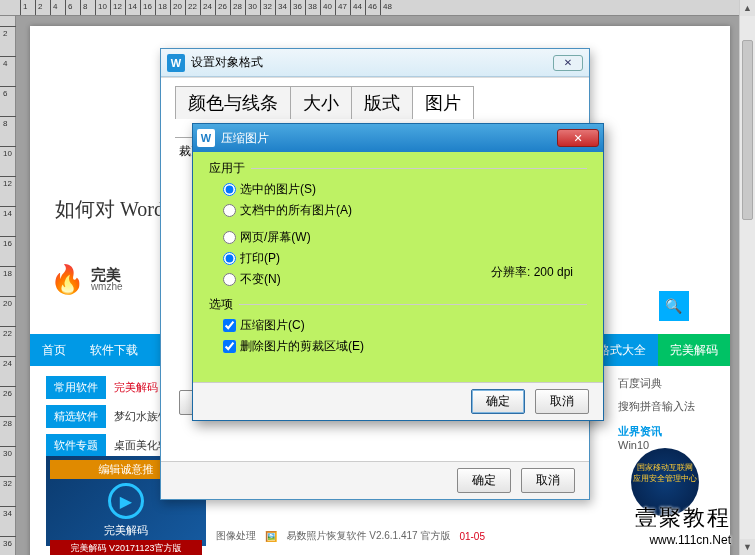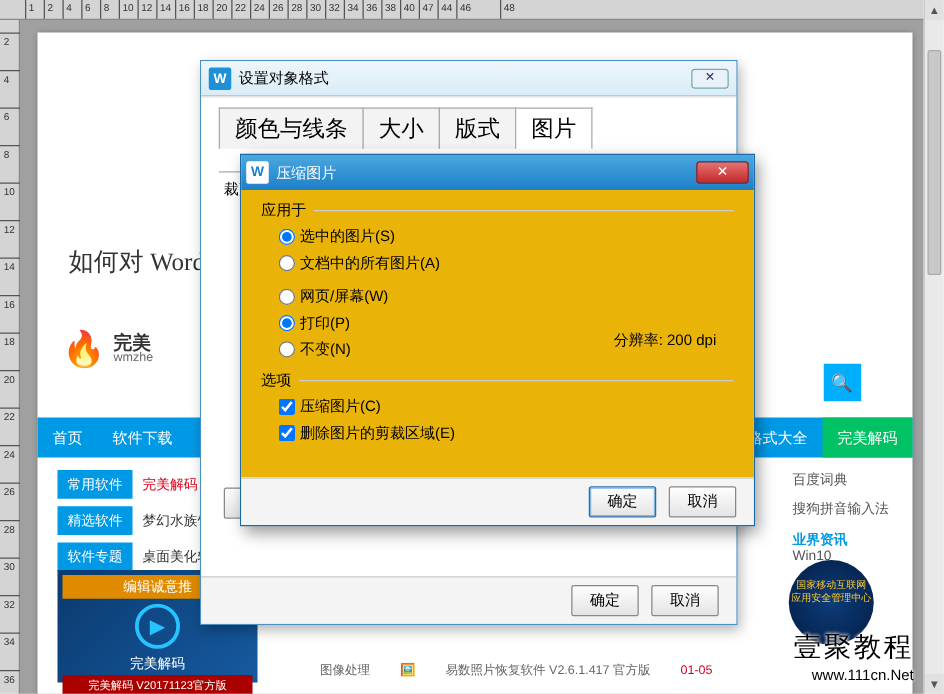--- a/index.html
+++ b/index.html
@@ -35,26 +35,26 @@
 .sidebuttons { position: absolute; top: 360px; left: 30px; }
 .sidebuttons .row { display: flex; align-items: center; margin-bottom: 6px; font-size: 11px; }
 .sidebuttons .tag { background: #0099e6; color: #fff; padding: 4px 8px; margin-right: 8px; }
 .sidebuttons .txt { color: #333; }
 .red { color: #d9001b !important; }
 
 .banner { position: absolute; top: 440px; left: 30px; width: 160px; height: 90px; background: linear-gradient(135deg,#0b3a6e,#155aa0); color: #fff; font-size: 11px; text-align: center; padding: 4px; }
 .banner .play { width: 36px; height: 36px; border: 3px solid #27c3ff; border-radius: 50%; margin: 4px auto; display: flex; align-items: center; justify-content: center; color: #27c3ff; font-size: 16px; }
 .banner .small { font-size: 9px; background: #a00; padding: 2px; margin-top: 2px; }
 
-.right-col { position: absolute; right: 28px; top: 360px; font-size: 11px; color: #555; }
+.right-col { position: absolute; right: 44px; top: 360px; font-size: 11px; color: #555; }
 .right-col .line { margin-bottom: 8px; }
 .right-col .hdr { color: #0099e6; font-weight: bold; margin-top: 10px; }
 .badge-circle { position: absolute; right: 40px; top: 432px; width: 68px; height: 68px; border-radius: 50%; background: radial-gradient(#0c3c78,#041d44); color: #ffcc33; font-size: 8px; text-align: center; padding-top: 14px; line-height: 1.4; }
 
-.footer-line { position: absolute; bottom: 12px; left: 200px; right: 40px; font-size: 10px; color: #666; display: flex; align-items: center; gap: 24px; margin-left: 40px; }
+.footer-line { position: absolute; bottom: 12px; left: 200px; right: 40px; font-size: 10px; color: #666; display: flex; align-items: center; gap: 9px; }
 .footer-line .red2 { color: #d9001b; }
 .watermark { position: absolute; bottom: 8px; right: 24px; text-align: right; color: #000000; }
 .watermark .big { font-size: 22px; letter-spacing: 2px; text-shadow: 0 0 3px #fff,0 0 3px #fff; }
 .watermark .url { font-size: 12px; text-shadow: 0 0 3px #fff,0 0 3px #fff; }
 
 
 .vscroll { position: absolute; top: 0; right: 0; bottom: 0; width: 16px; background: #e9e9e9; border-left: 1px solid #ccc; }
 .vscroll .thumb { position: absolute; top: 40px; left: 2px; right: 2px; height: 180px; background: #c8c8c8; border: 1px solid #aaa; border-radius: 2px; }
 .vscroll .arr { position: absolute; left: 0; right: 0; height: 16px; text-align: center; font-size: 9px; color: #555; line-height: 16px; background: #e1e1e1; }
 
@@ -77,21 +77,21 @@
 .btn { padding: 3px 14px; font-size: 12px; background: linear-gradient(#fefefe,#e4e4e4); border: 1px solid #888; border-radius: 2px; }
 .dlg1-footer { position: absolute; bottom: 0; left: 0; right: 0; height: 38px; background: #f4f4f4; border-top: 1px solid #ccc; display: flex; align-items: center; justify-content: flex-end; padding: 0 14px; gap: 10px; }
 .bottom-btns { position: absolute; bottom: 46px; left: 0; right: 0; padding: 0 18px; display: flex; justify-content: space-between; }
 
 
 .dlg2 { position: absolute; top: 123px; left: 192px; width: 412px; height: 298px; background: #f4f4f4; border: 1px solid #1b6aa5; box-shadow: 3px 5px 12px rgba(0,0,0,.4); }
 .dlg2-title { height: 28px; background: linear-gradient(#4aa8e0,#1e7fc8); display: flex; align-items: center; padding: 0 4px; font-size: 12px; color: #fff; }
 .dlg2-title .icon { width: 18px; height: 18px; background: #fff; color: #1e7fc8; font-size: 11px; font-weight: bold; display: flex; align-items: center; justify-content: center; border-radius: 2px; margin-right: 6px; }
 .dlg2-title .spacer { flex: 1; }
 .dlg2-title .xbtn { width: 42px; height: 18px; background: linear-gradient(#e57373,#c62828); border: 1px solid #8a1c1c; border-radius: 3px; color: #fff; font-size: 11px; text-align: center; line-height: 16px; }
-.dlg2-body { position: absolute; top: 28px; left: 0; right: 0; bottom: 38px; background: #eab308; padding: 8px 16px; font-size: 12px; }
+.dlg2-body { position: absolute; top: 28px; left: 0; right: 0; bottom: 38px; background: #bef264; padding: 8px 16px; font-size: 12px; }
 .fs { margin-bottom: 6px; }
 .fs .legend { display: flex; align-items: center; margin-bottom: 2px; }
 .fs .legend .line { flex: 1; border-top: 1px solid #ccc; margin-left: 6px; }
 .fs .opt { margin-left: 14px; padding: 2px 0; display: flex; align-items: center; gap: 4px; }
 .fs .opt input { margin: 0; }
 .res { position: absolute; right: 30px; top: 112px; font-size: 12px; }
 .dlg2-footer { position: absolute; bottom: 0; left: 0; right: 0; height: 38px; background: #f4f4f4; border-top: 1px solid #ccc; display: flex; align-items: center; justify-content: flex-end; padding: 0 14px; gap: 10px; }
 .btn.primary { border: 1px solid #2f6ea5; box-shadow: 0 0 0 1px #7fb6e0 inset; }
 </style>
 </head>
@@ -164,21 +164,21 @@
     </div>
     <div class="tick" style="left: 335px;">
       <span>47</span>
     </div>
     <div class="tick" style="left: 350px;">
       <span>44</span>
     </div>
     <div class="tick" style="left: 365px;">
       <span>46</span>
     </div>
-    <div class="tick" style="left: 400px;">
+    <div class="tick" style="left: 380px;">
       <span>48</span>
     </div>
   </div>
 <div class="ruler-v" id="rv">
     <div class="tick" style="top: 10px;">
       <span>2</span>
     </div>
     <div class="tick" style="top: 40px;">
       <span>4</span>
     </div>

